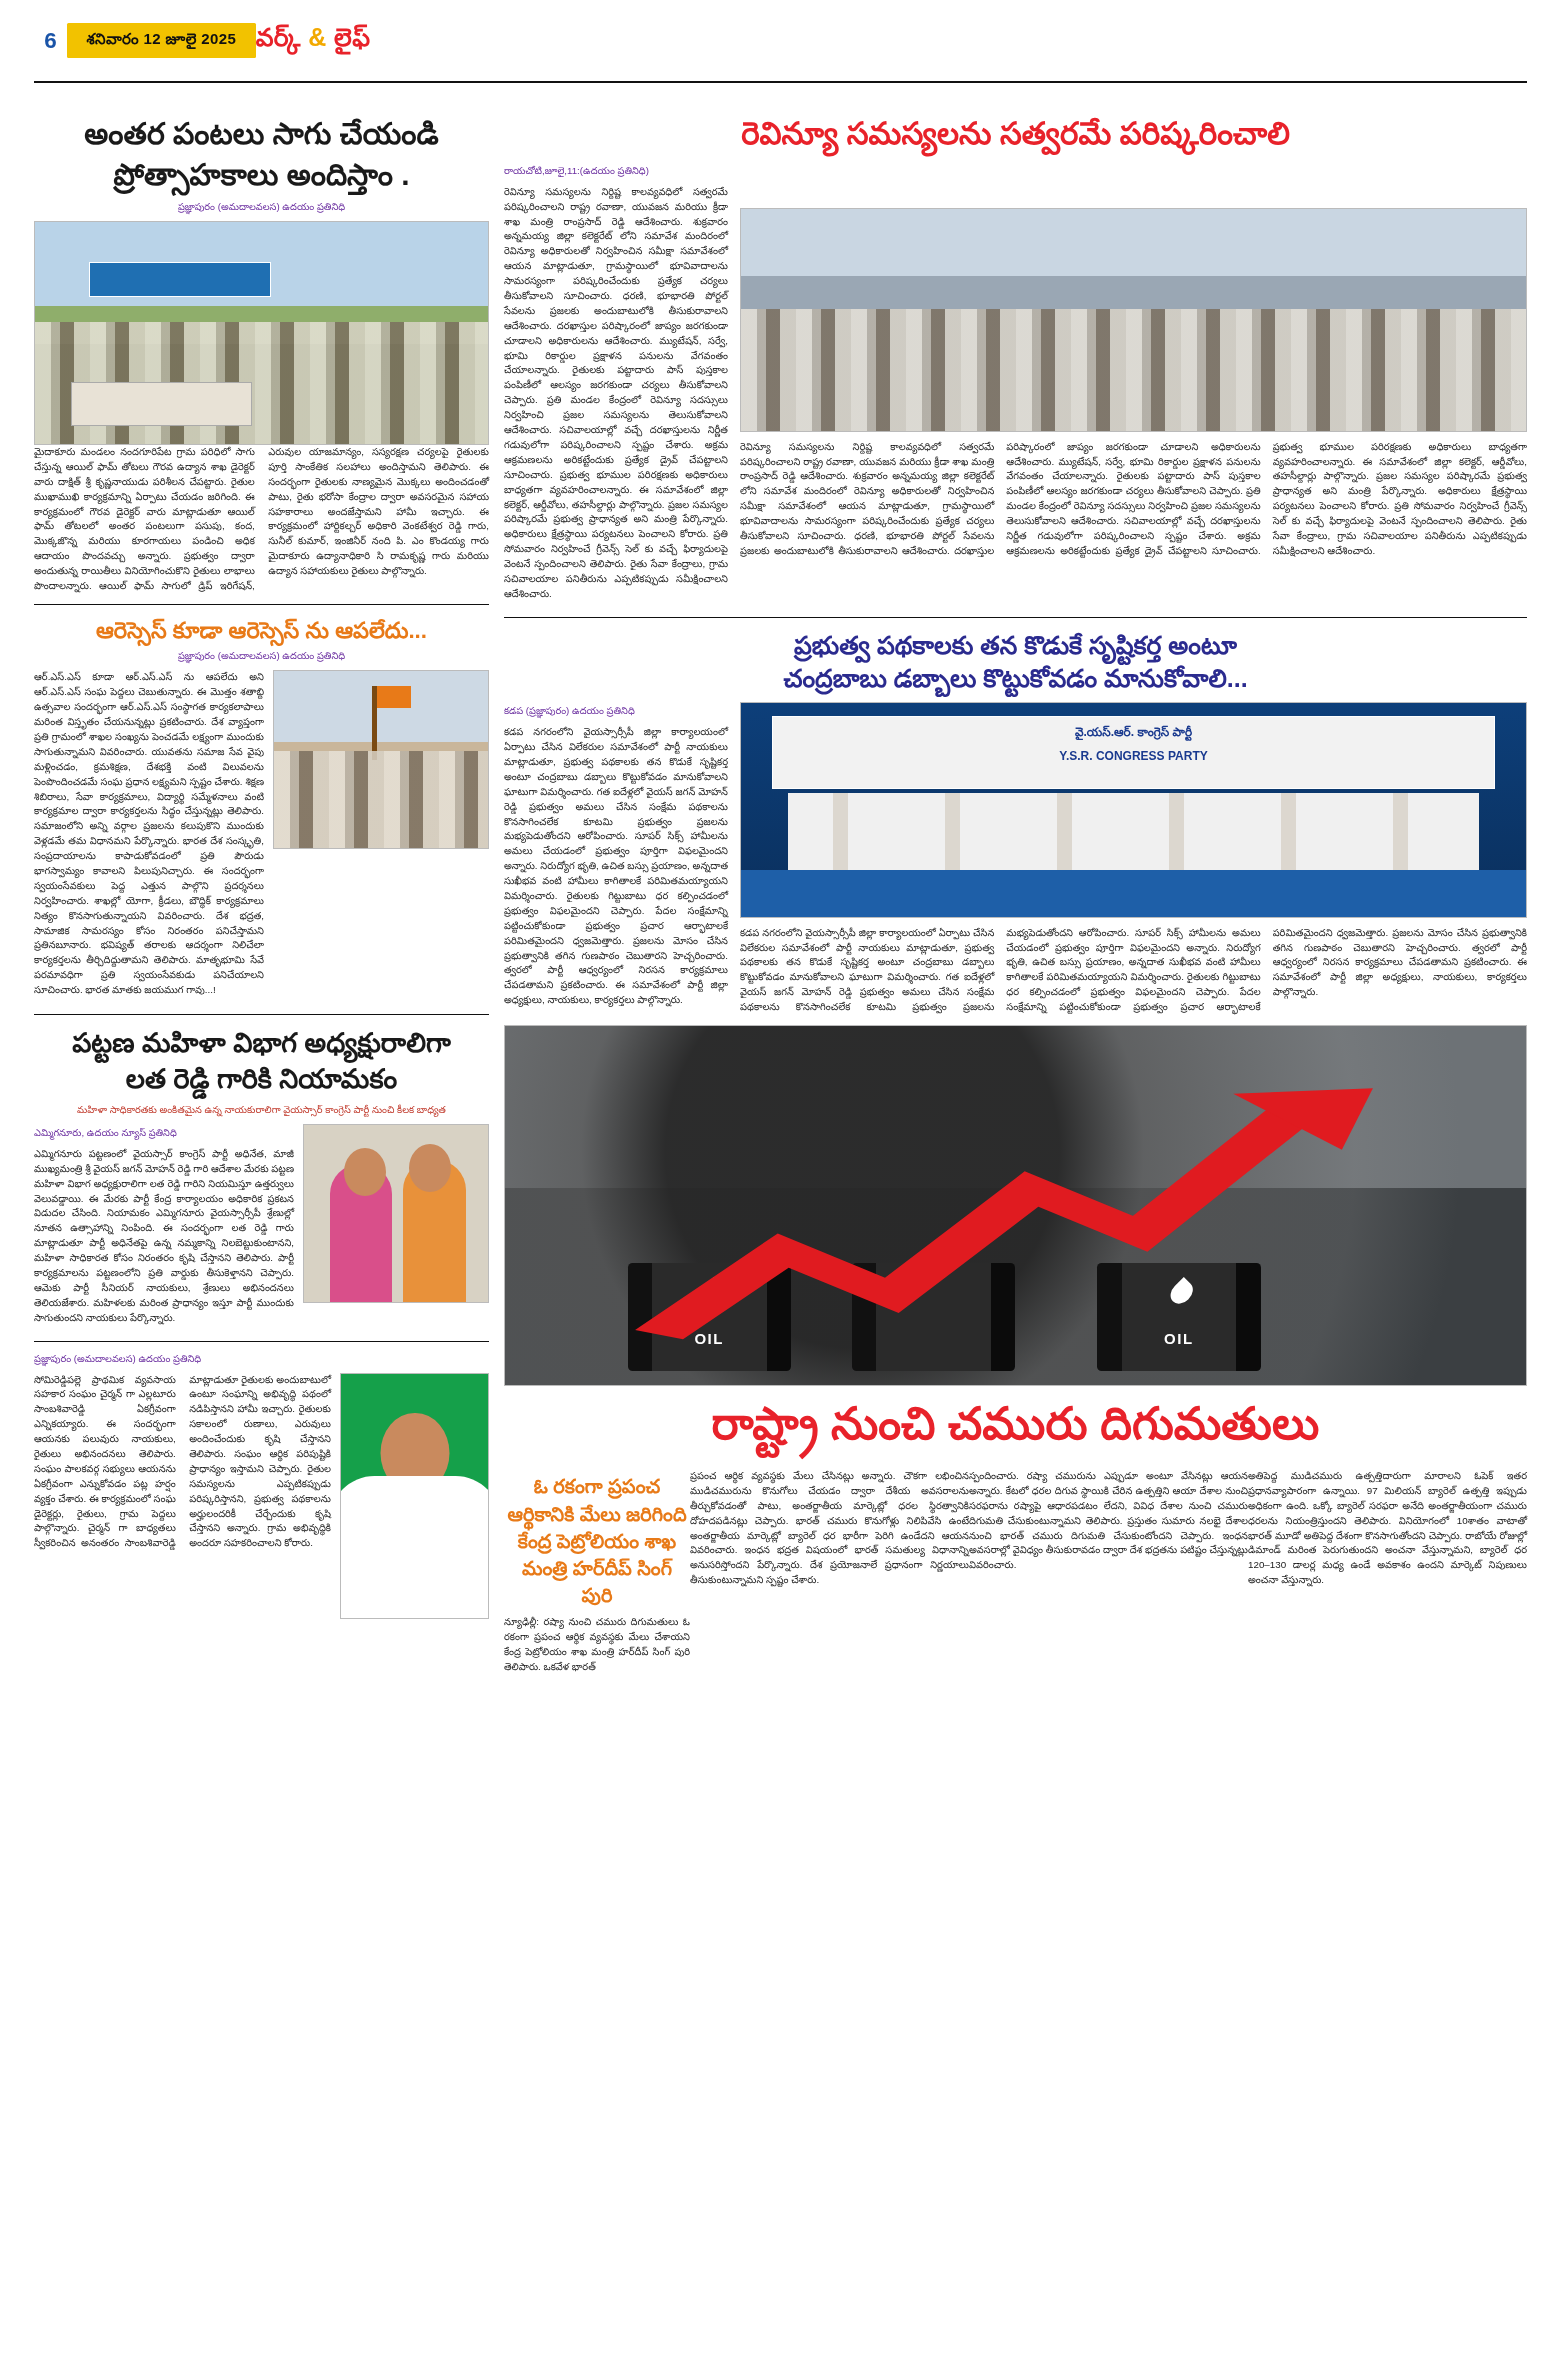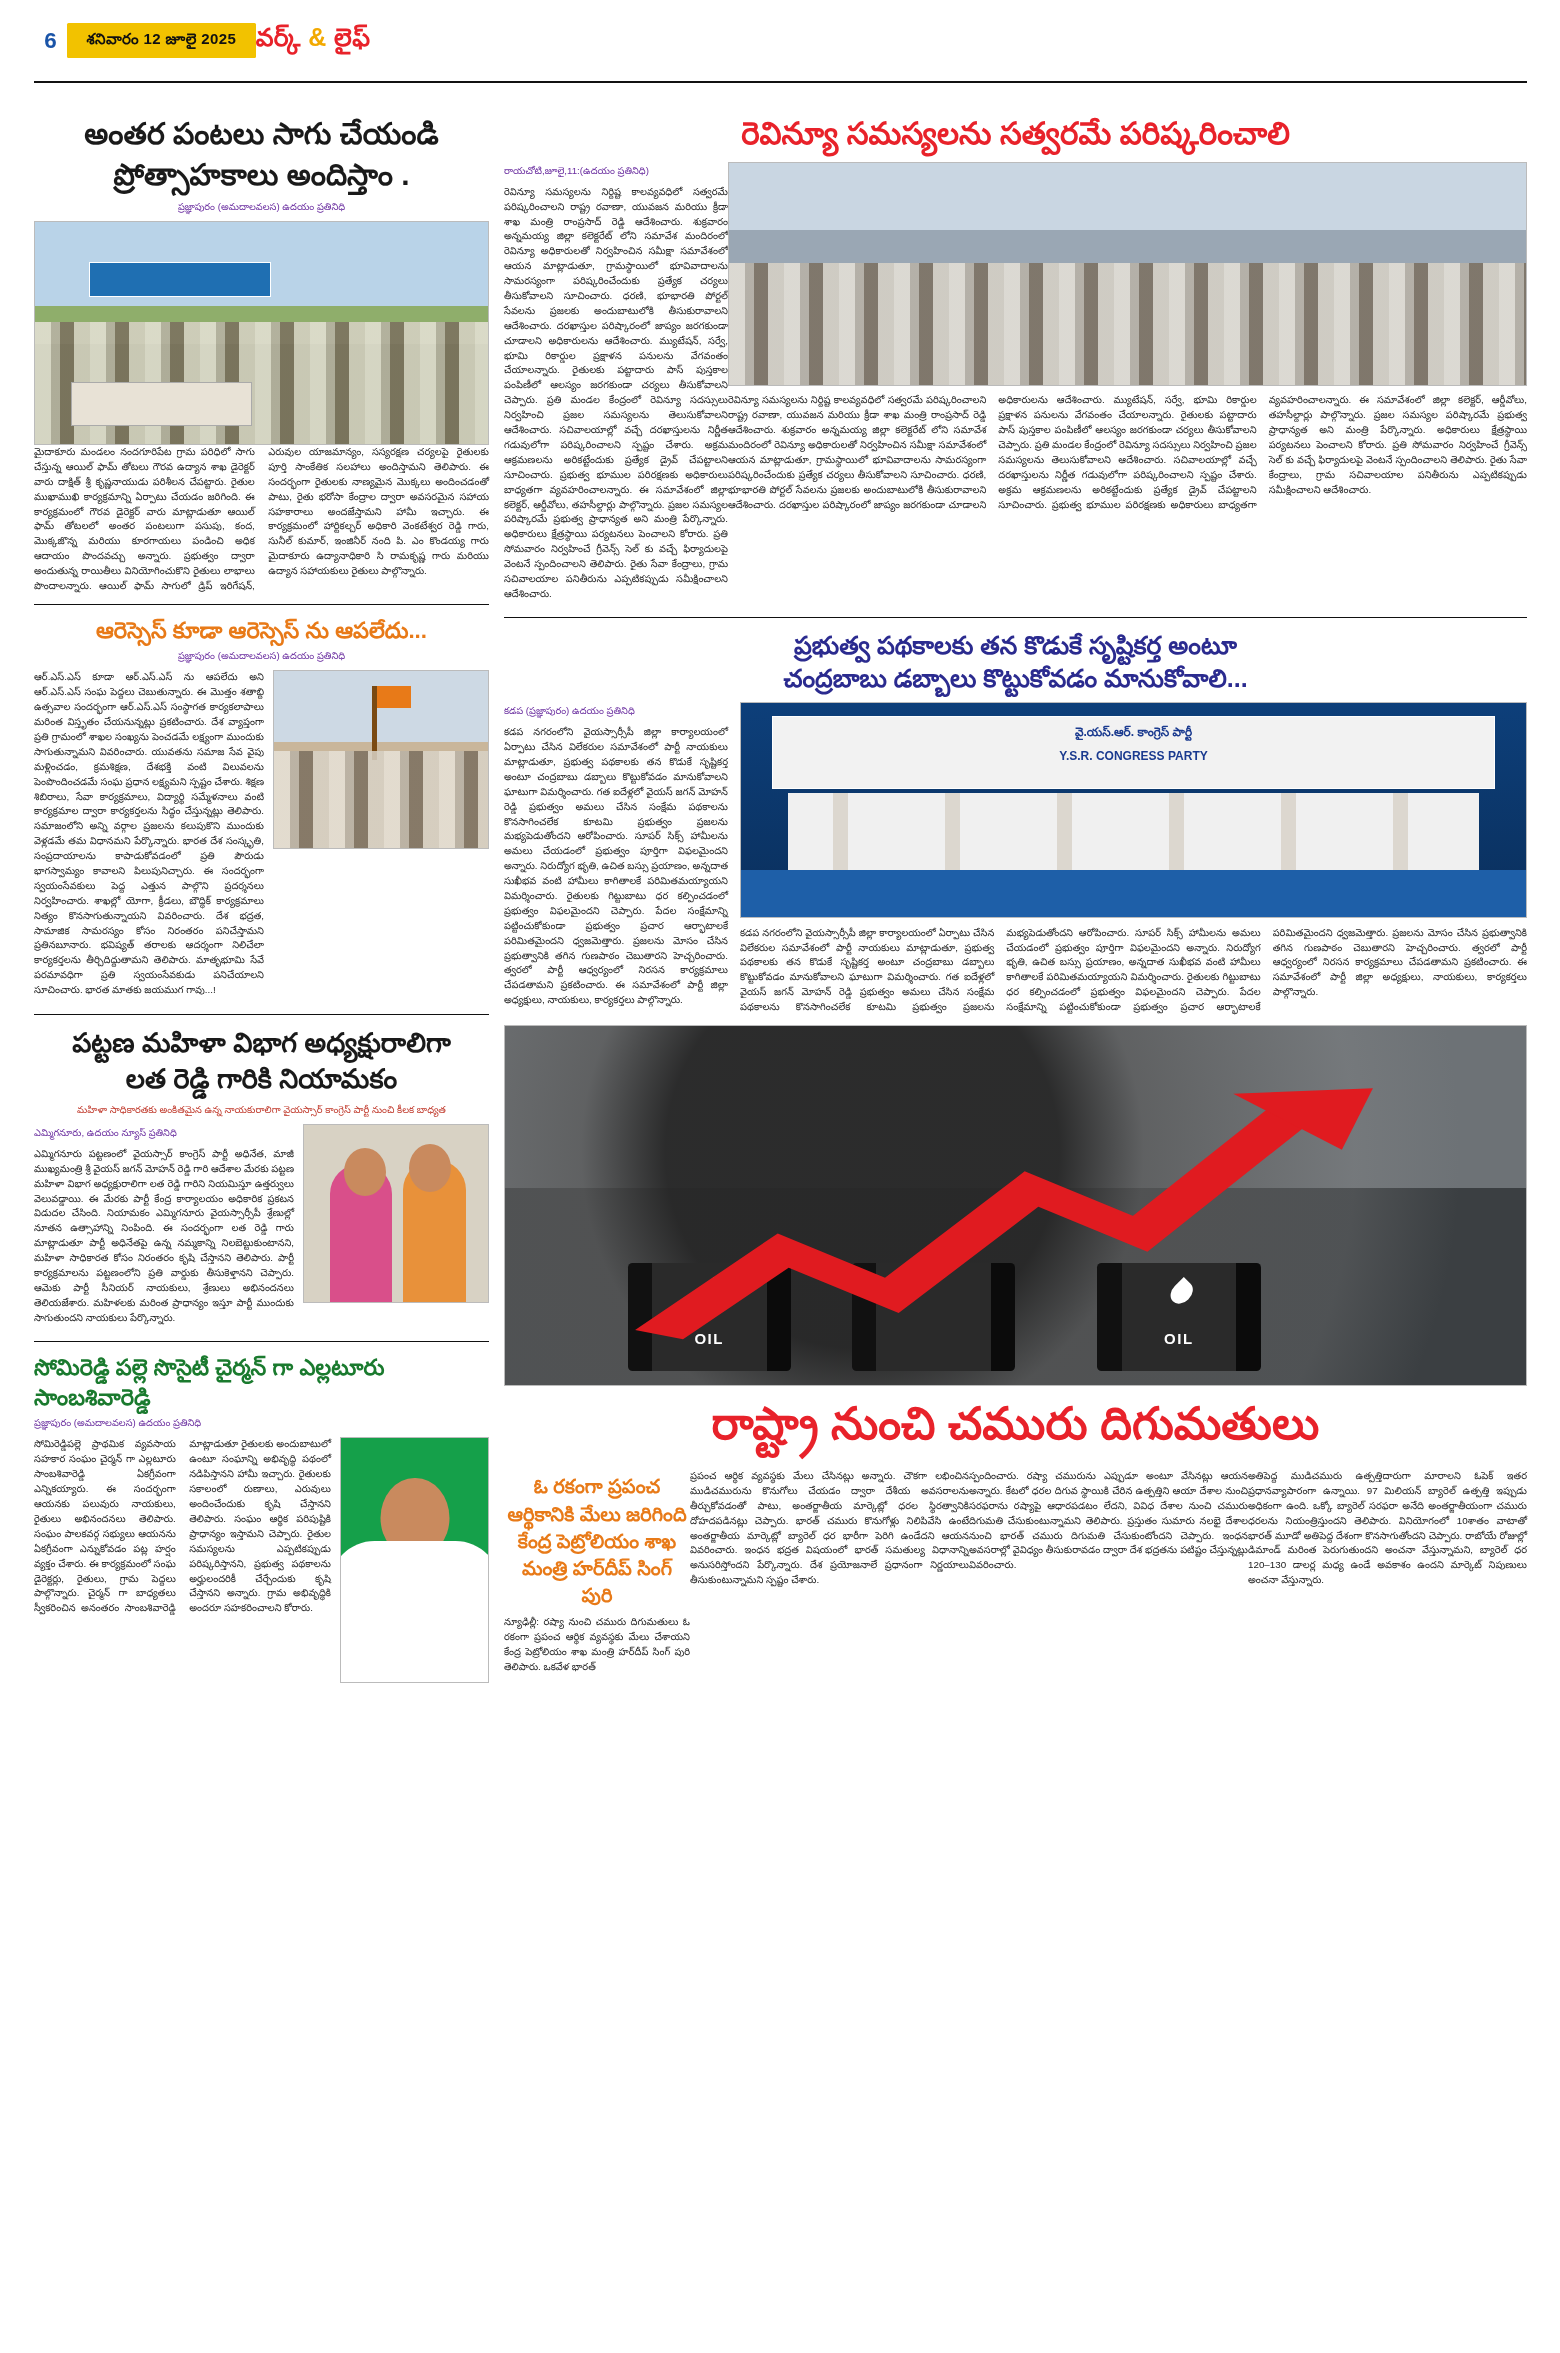--- a/index.html
+++ b/index.html
@@ -176,37 +176,36 @@
         <div class="women-photo photo" style="width:186px;flex:none">
           <div class="w1"></div>
           <div class="w2"></div>
           <div class="h1c"></div>
           <div class="h2c"></div>
         </div>
       </div>
 
       <hr class="divider">
 
-      <h2 class="head-green">సోమిరెడ్డి పల్లె సొసైటీ చైర్మన్ గా ఎల్లటూరు సాంబశివారెడ్డి</h2>
       <div class="byline left">ప్రజ్ఞాపురం (అమదాలవలస) ఉదయం ప్రతినిధి</div>
       <div style="display:flex; gap:9px; align-items:flex-start;">
         <div class="body-text body-2col" style="flex:1">
           <p>సోమిరెడ్డిపల్లె ప్రాథమిక వ్యవసాయ సహకార సంఘం చైర్మన్ గా ఎల్లటూరు సాంబశివారెడ్డి ఏకగ్రీవంగా ఎన్నికయ్యారు. ఈ సందర్భంగా ఆయనకు పలువురు నాయకులు, రైతులు అభినందనలు తెలిపారు. సంఘం పాలకవర్గ సభ్యులు ఆయనను ఏకగ్రీవంగా ఎన్నుకోవడం పట్ల హర్షం వ్యక్తం చేశారు. ఈ కార్యక్రమంలో సంఘ డైరెక్టర్లు, రైతులు, గ్రామ పెద్దలు పాల్గొన్నారు. చైర్మన్ గా బాధ్యతలు స్వీకరించిన అనంతరం సాంబశివారెడ్డి మాట్లాడుతూ రైతులకు అందుబాటులో ఉంటూ సంఘాన్ని అభివృద్ధి పథంలో నడిపిస్తానని హామీ ఇచ్చారు. రైతులకు సకాలంలో రుణాలు, ఎరువులు అందించేందుకు కృషి చేస్తానని తెలిపారు. సంఘం ఆర్థిక పరిపుష్టికి ప్రాధాన్యం ఇస్తామని చెప్పారు. రైతుల సమస్యలను ఎప్పటికప్పుడు పరిష్కరిస్తానని, ప్రభుత్వ పథకాలను అర్హులందరికీ చేర్చేందుకు కృషి చేస్తానని అన్నారు. గ్రామ అభివృద్ధికి అందరూ సహకరించాలని కోరారు.</p>
         </div>
         <div class="person-card photo" style="width:149px;flex:none">
           <div class="head"></div>
           <div class="body"></div>
         </div>
       </div>
     </div>
 
     <div style="flex:1">
       <h1 class="head-red">రెవిన్యూ సమస్యలను సత్వరమే పరిష్కరించాలి</h1>
 
-      <div style="display:flex; align-items:flex-start;">
+      <div style="display:flex; gap:12px; align-items:center;">
         <div style="width:224px">
           <div class="byline left">రాయచోటి,జూలై,11:(ఉదయం ప్రతినిధి)</div>
           <div class="body-text">
             <p>రెవిన్యూ సమస్యలను నిర్దిష్ట కాలవ్యవధిలో సత్వరమే పరిష్కరించాలని రాష్ట్ర రవాణా, యువజన మరియు క్రీడా శాఖ మంత్రి రాంప్రసాద్ రెడ్డి ఆదేశించారు. శుక్రవారం అన్నమయ్య జిల్లా కలెక్టరేట్ లోని సమావేశ మందిరంలో రెవిన్యూ అధికారులతో నిర్వహించిన సమీక్షా సమావేశంలో ఆయన మాట్లాడుతూ, గ్రామస్థాయిలో భూవివాదాలను సామరస్యంగా పరిష్కరించేందుకు ప్రత్యేక చర్యలు తీసుకోవాలని సూచించారు. ధరణి, భూభారతి పోర్టల్ సేవలను ప్రజలకు అందుబాటులోకి తీసుకురావాలని ఆదేశించారు. దరఖాస్తుల పరిష్కారంలో జాప్యం జరగకుండా చూడాలని అధికారులను ఆదేశించారు. మ్యుటేషన్, సర్వే, భూమి రికార్డుల ప్రక్షాళన పనులను వేగవంతం చేయాలన్నారు. రైతులకు పట్టాదారు పాస్ పుస్తకాల పంపిణీలో ఆలస్యం జరగకుండా చర్యలు తీసుకోవాలని చెప్పారు. ప్రతి మండల కేంద్రంలో రెవిన్యూ సదస్సులు నిర్వహించి ప్రజల సమస్యలను తెలుసుకోవాలని ఆదేశించారు. సచివాలయాల్లో వచ్చే దరఖాస్తులను నిర్ణీత గడువులోగా పరిష్కరించాలని స్పష్టం చేశారు. అక్రమ ఆక్రమణలను అరికట్టేందుకు ప్రత్యేక డ్రైవ్ చేపట్టాలని సూచించారు. ప్రభుత్వ భూముల పరిరక్షణకు అధికారులు బాధ్యతగా వ్యవహరించాలన్నారు. ఈ సమావేశంలో జిల్లా కలెక్టర్, ఆర్డీవోలు, తహసీల్దార్లు పాల్గొన్నారు. ప్రజల సమస్యల పరిష్కారమే ప్రభుత్వ ప్రాధాన్యత అని మంత్రి పేర్కొన్నారు. అధికారులు క్షేత్రస్థాయి పర్యటనలు పెంచాలని కోరారు. ప్రతి సోమవారం నిర్వహించే గ్రీవెన్స్ సెల్ కు వచ్చే ఫిర్యాదులపై వెంటనే స్పందించాలని తెలిపారు. రైతు సేవా కేంద్రాలు, గ్రామ సచివాలయాల పనితీరును ఎప్పటికప్పుడు సమీక్షించాలని ఆదేశించారు.</p>
           </div>
         </div>
         <div style="flex:1">
           <div class="photo ph ph-crowd" style="height:224px">
             <div class="ph-figures"></div>
           </div>

